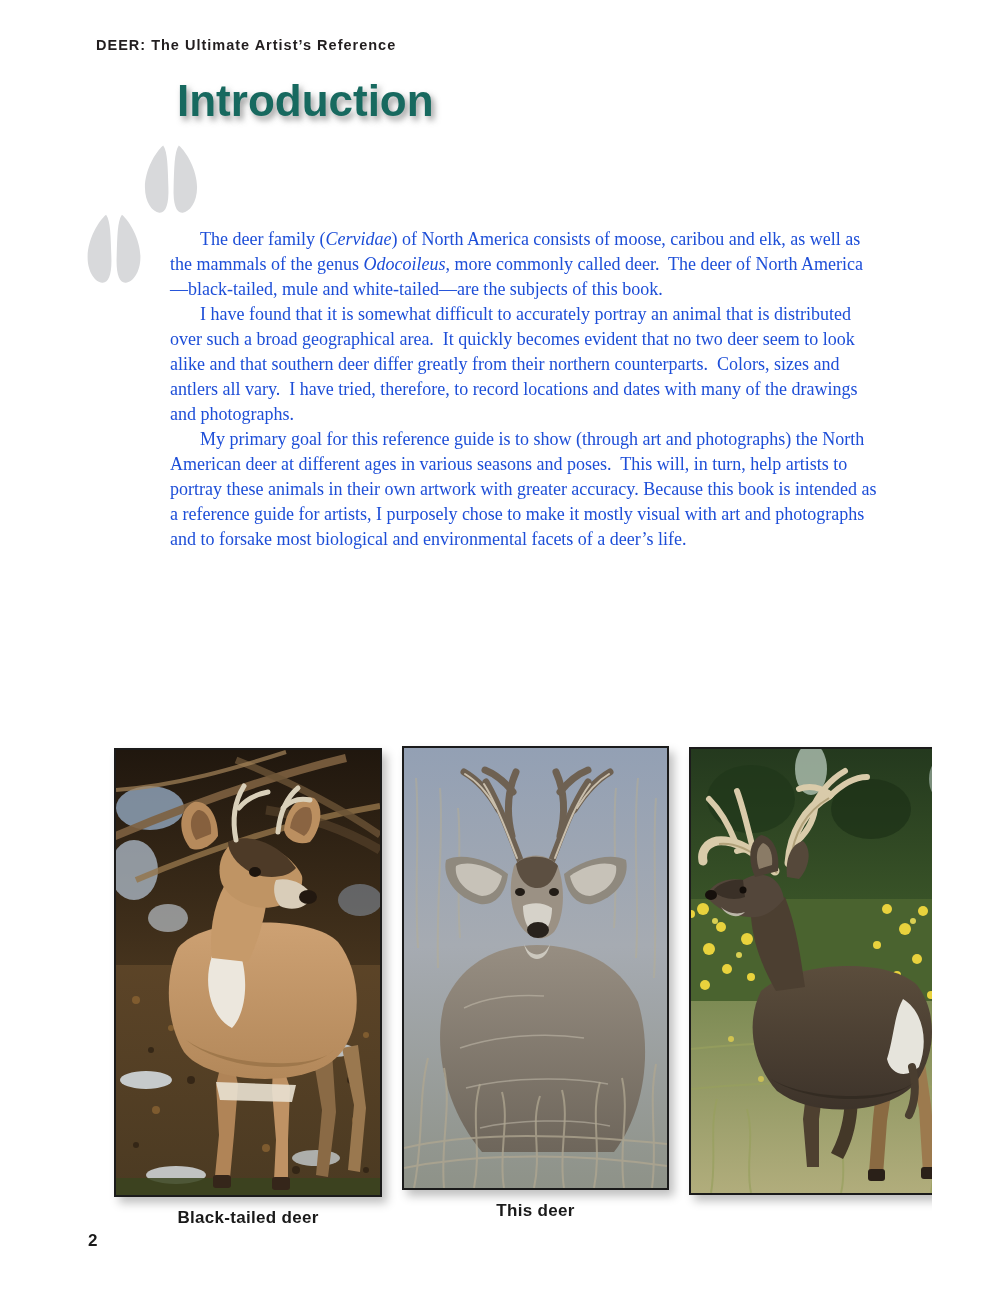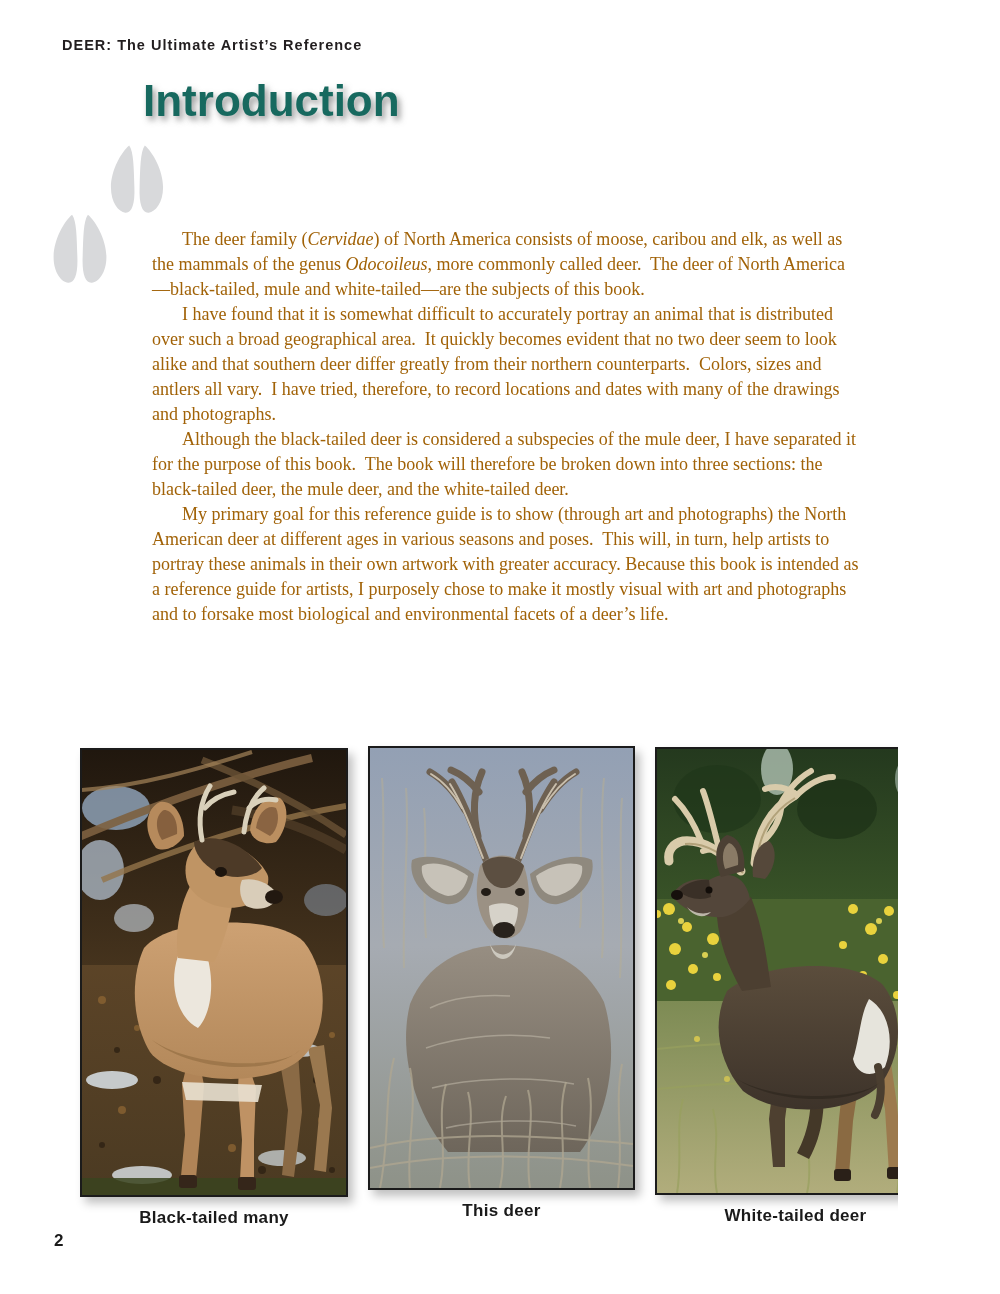--- a/index.html
+++ b/index.html
@@ -1,38 +1,38 @@
 <!DOCTYPE html>
 <html><head>
 <meta charset="utf-8">
 <style>
   * { margin:0; padding:0; box-sizing:border-box; }
   html,body { background:#ffffff; }
   .page {
     position:relative; width:898px; height:1294px; background:#ffffff;
-    font-family:"Liberation Sans", sans-serif; overflow:hidden;
+    font-family:"Liberation Sans", sans-serif; overflow:hidden;margin-left:34px;
   }
   .running-head {
     position:absolute; left:62px; top:37px;
     font-size:14.5px; font-weight:bold; letter-spacing:1px; color:#221e1f;
   }
   .title {
     position:absolute; left:143px; top:76px;
     font-size:44px; font-weight:bold; color:#17695f; letter-spacing:0px;
     text-shadow:3px 4px 6px rgba(70,70,70,0.55);
     font-family:"Liberation Sans", sans-serif;
   }
   .track { position:absolute; }
   .track-1 { left:104px; top:143px; width:66px; height:73px; }
   .track-2 { left:47px;  top:212px; width:66px; height:74px; }
   .track svg { width:100%; height:100%; display:block; }
   .body-text {
-    position:absolute; left:152px; top:227px; width:708px;
+    position:absolute; left:136px; top:227px; width:708px;
     font-family:"Liberation Serif", serif; font-size:18px; line-height:25px;
-    color:#a16207;
+    color:#1d4ed8;
   }
   .body-text p { margin:0; text-indent:30px; white-space:pre-wrap; }
   .it { font-style:italic; }
   .fig { position:absolute; }
   .fig-1 { left:80px;  top:748px; }
   .fig-2 { left:368px; top:746px; }
   .fig-3 { left:655px; top:747px; }
   .photo {
     border:2px solid #1b1b1b; background:#888;
     box-shadow:5px 6px 9px rgba(0,0,0,0.25);
@@ -65,21 +65,20 @@
   <div class="track track-2">
     <svg viewBox="0 0 100 112" xmlns="http://www.w3.org/2000/svg">
       <path fill="#d8d9db" d="M38,4 C26,14 10,42 10,68 C10,92 22,106 32,107 C42,108 47,94 46,68 C45,38 45,14 38,4 Z"></path>
       <path fill="#d8d9db" d="M62,4 C74,14 90,42 90,68 C90,92 78,106 68,107 C58,108 53,94 54,68 C55,38 55,14 62,4 Z"></path>
     </svg>
   </div>
 
   <div class="body-text">
     <p><span>The deer family (</span><span class="it">Cervidae</span><span>) of North America consists of moose, caribou and elk, as well as the mammals of the genus </span><span class="it">Odocoileus</span><span>, more commonly called deer.  The deer of North America—black-tailed, mule and white-tailed—are the subjects of this book.</span></p>
     <p>I have found that it is somewhat difficult to accurately portray an animal that is distributed over such a broad geographical area.  It quickly becomes evident that no two deer seem to look alike and that southern deer differ greatly from their northern counterparts.  Colors, sizes and antlers all vary.  I have tried, therefore, to record locations and dates with many of the drawings and photographs.</p>
-    <p>Although the black-tailed deer is considered a subspecies of the mule deer, I have separated it for the purpose of this book.  The book will therefore be broken down into three sections: the black-tailed deer, the mule deer, and the white-tailed deer.</p>
     <p>My primary goal for this reference guide is to show (through art and photographs) the North American deer at different ages in various seasons and poses.  This will, in turn, help artists to portray these animals in their own artwork with greater accuracy. Because this book is intended as a reference guide for artists, I purposely chose to make it mostly visual with art and photographs and to forsake most biological and environmental facets of a deer’s life.</p>
   </div>
 
   <figure class="fig fig-1">
     <div class="photo">
       <svg width="264" height="445" viewBox="0 0 264 445" xmlns="http://www.w3.org/2000/svg">
         <defs>
           <linearGradient id="p1top" x1="0" y1="0" x2="0" y2="1">
             <stop offset="0" stop-color="#20170e"></stop>
               <stop offset="1" stop-color="#45331d"></stop>
@@ -155,21 +154,21 @@
           <path d="M174,78 C176,62 186,54 194,58 C198,66 196,80 188,86 Z" fill="#8a6442"></path>
           <g stroke="#d9d0ba" stroke-width="5" fill="none" stroke-linecap="round">
             <path d="M120,90 C116,70 118,52 128,36"></path>
             <path d="M123,58 C131,48 142,44 152,42"></path>
             <path d="M162,82 C164,62 170,48 182,38"></path>
             <path d="M167,58 C175,50 185,48 194,50"></path>
           </g>
         </g>
       </svg>
     </div>
-    <figcaption>Black-tailed many</figcaption>
+    <figcaption>Black-tailed deer</figcaption>
   </figure>
 
   <figure class="fig fig-2">
     <div class="photo">
       <svg width="263" height="440" viewBox="0 0 263 440" xmlns="http://www.w3.org/2000/svg">
         <defs>
           <linearGradient id="p2bg" x1="0" y1="0" x2="0" y2="1">
             <stop offset="0" stop-color="#93a0b4"></stop>
               <stop offset="0.45" stop-color="#a6abb2"></stop>
               <stop offset="1" stop-color="#8e9288"></stop>
@@ -344,18 +343,17 @@
           <ellipse cx="20" cy="146" rx="6" ry="5" fill="#16100c"></ellipse>
           <circle cx="52" cy="141" r="3.5" fill="#120d09"></circle>
           <path d="M30,158 C36,164 46,166 54,163 C48,170 36,168 30,158 Z" fill="#cfc9bd" opacity="0.85"></path>
           <path d="M64,128 C56,110 58,92 70,86 C83,88 89,104 87,122 Z" fill="#4c4034"></path>
           <path d="M68,120 C64,108 66,98 72,94 C79,96 82,106 81,116 Z" fill="#8a7b66"></path>
           <path d="M96,128 C94,110 100,95 112,92 C121,100 119,118 108,130 Z" fill="#55483a"></path>
           <path d="M80,330 C120,356 196,356 222,334 C200,352 116,352 80,330 Z" fill="#2c241c" opacity="0.6"></path>
         </g>
       </svg>
     </div>
-    <figcaption>White-tailed deer</figcaption>
   </figure>
 
   <div class="page-number">2</div>
 
 </div>
 
 </body></html>

